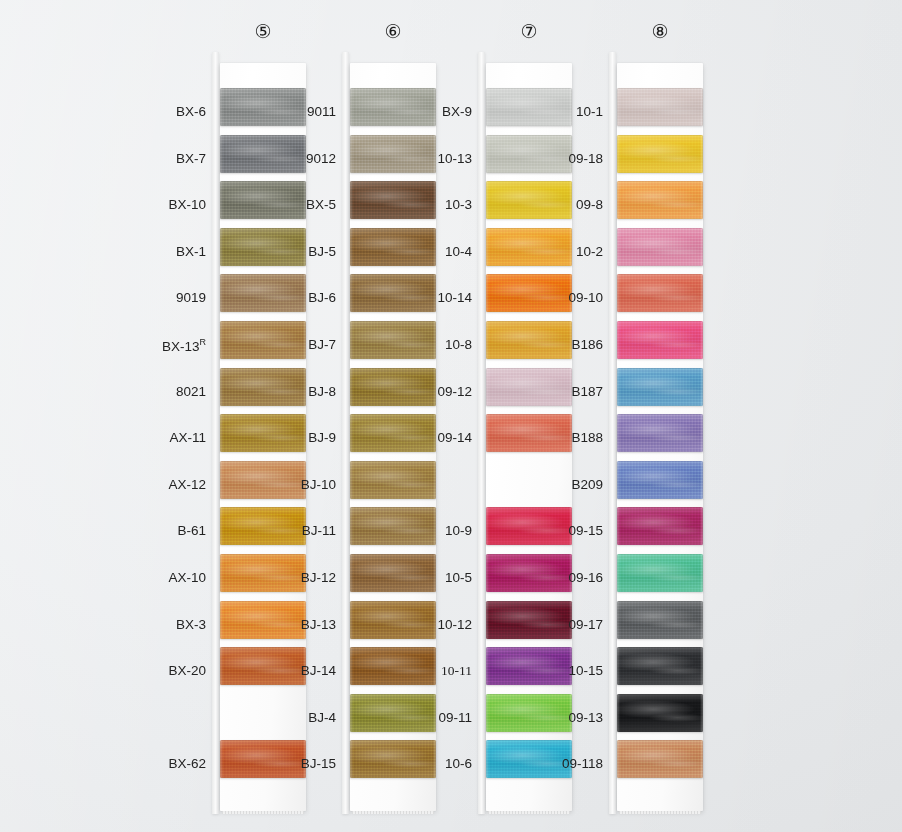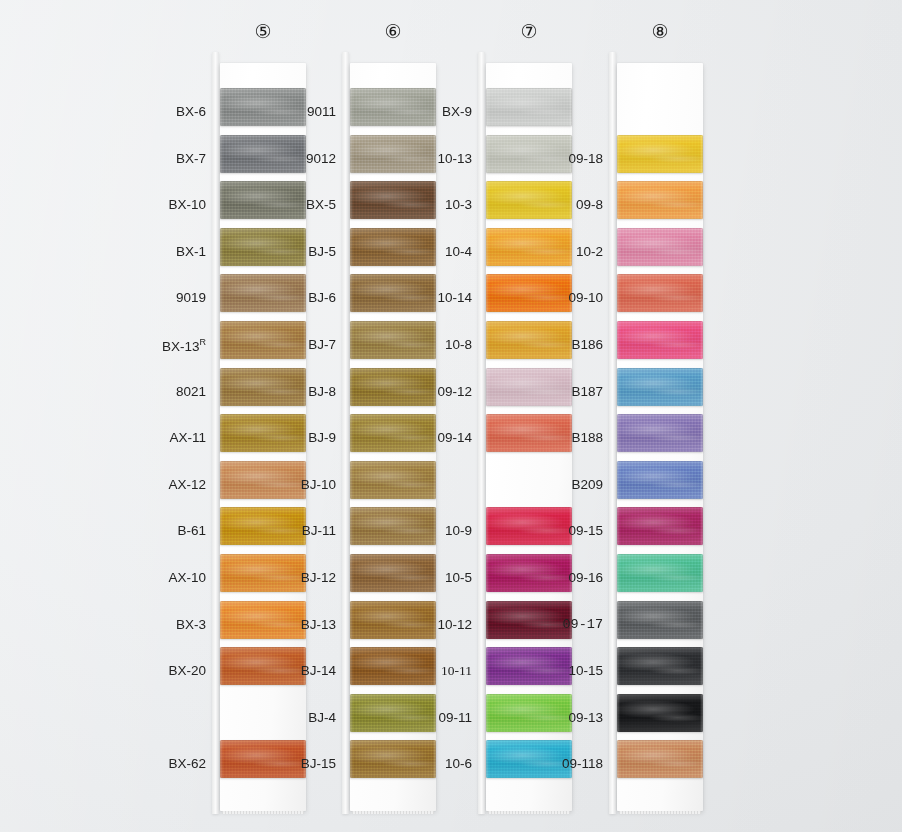--- a/index.html
+++ b/index.html
@@ -602,20 +602,30 @@
             <div class="edge"></div>
           </div>
         </div>
       </div>
     </div>
     <div class="column" style="left: 557px; width: 146px;">
       <div class="col-header" style="left: 60px; width: 86px;">⑧</div>
       <div class="sliver" style="left: 52px;"></div>
       <div class="strip" style="left: 60px; width: 86px;"></div>
       <div class="rows">
+        <div class="row" style="top: 88px;">
+          <div class="row-label" style="right: 100px;"><span>10-1</span></div>
+          <div class="swatch" style="left: 60px; width: 86px; background: rgb(213, 198, 195);">
+            <div class="weave"></div>
+            <div class="sheen"></div>
+            <div class="bind-l"></div>
+            <div class="bind-r"></div>
+            <div class="edge"></div>
+          </div>
+        </div>
         <div class="row" style="top: 134.6px;">
           <div class="row-label" style="right: 100px;"><span>09-18</span></div>
           <div class="swatch" style="left: 60px; width: 86px; background: rgb(235, 197, 43);">
             <div class="weave"></div>
             <div class="sheen"></div>
             <div class="bind-l"></div>
             <div class="bind-r"></div>
             <div class="edge"></div>
           </div>
         </div>
@@ -702,21 +712,21 @@
         <div class="row" style="top: 554px;">
           <div class="row-label" style="right: 100px;"><span>09-16</span></div>
           <div class="swatch" style="left: 60px; width: 86px; background: rgb(79, 191, 150);">
             <div class="weave"></div>
             <div class="sheen"></div>
             <div class="bind-l"></div>
             <div class="bind-r"></div>
             <div class="edge"></div>
           </div>
         </div>
-        <div class="row" style="top: 600.6px; font-family: Liberation Mono, monospace;">
+        <div class="row" style="top: 600.6px;">
           <div class="row-label" style="right: 100px;"><span>09-17</span></div>
           <div class="swatch" style="left: 60px; width: 86px; background: rgb(92, 95, 98);">
             <div class="weave"></div>
             <div class="sheen"></div>
             <div class="bind-l"></div>
             <div class="bind-r"></div>
             <div class="edge"></div>
           </div>
         </div>
         <div class="row" style="top: 647.2px;">

